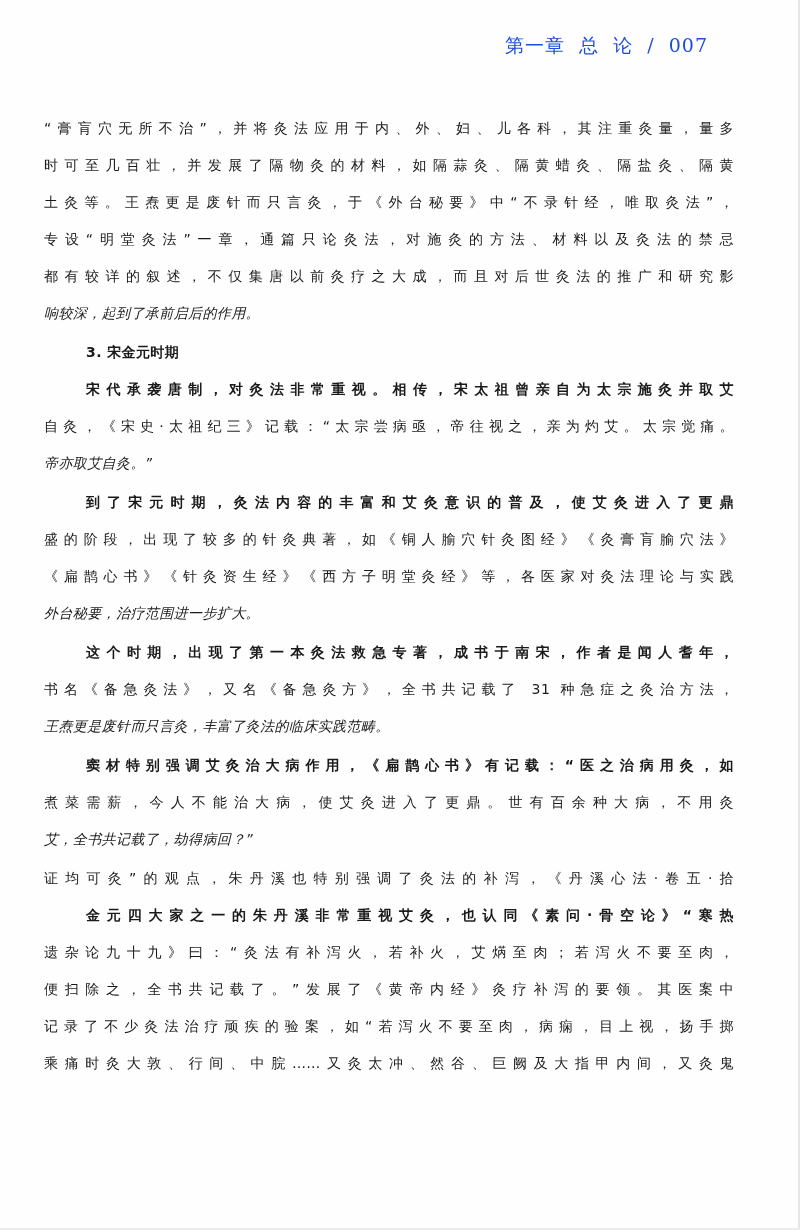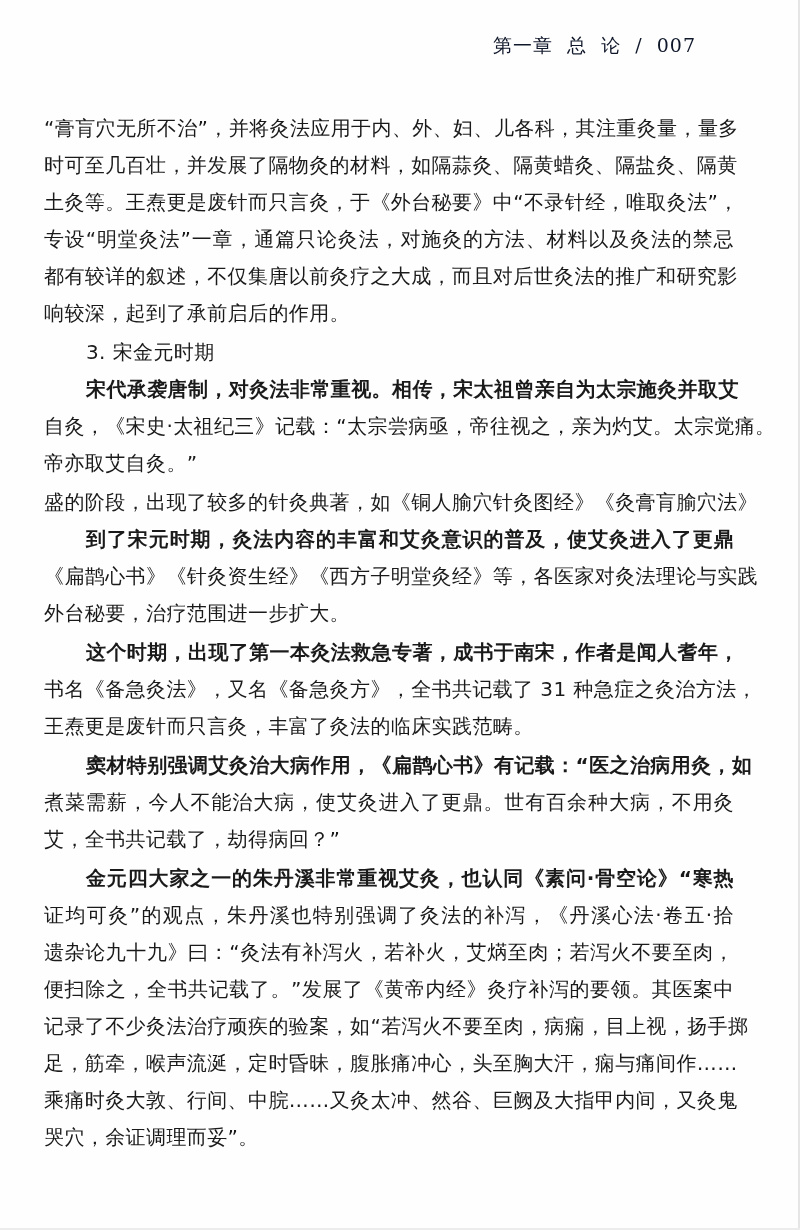--- a/index.html
+++ b/index.html
@@ -32,51 +32,52 @@
     .bottom-edge {
       position: absolute;
       left: 0; bottom: 0;
       width: 800px;
       height: 2px;
       background: #ececec;
     }
     .running-head {
       position: absolute;
       top: 33px;
-      right: 104px;
+      right: 92px;
       font-family: "DejaVu Serif", "Liberation Serif", serif;
       font-size: 19px;
       letter-spacing: 1px;
-      color: #0f172a;
+      color: #1d4ed8;
       white-space: pre;
     }
     .body-text {
       position: absolute;
       left: 44px;
       top: 110px;
       width: 690px;
     }
     .line {
       height: 37px;
       line-height: 37px;
-      font-size: 20px;
+      font-size: 14px;
       white-space: nowrap;
       letter-spacing: 0.4px;
       text-align: justify;
       text-align-last: justify;
     }
     .line.last {
       text-align-last: left;
+      font-style: italic;
     }
     .line.indent {
       padding-left: 42px;
       font-weight: bold;
     }
     .line.heading {
-      font-weight: normal;
+      font-weight: bold;
       padding-left: 42px;
       text-align-last: left;
     }
     .gap {
       height: 2px;
     }
   </style>
 </head>
 <body>
 
@@ -101,22 +102,22 @@
 
     <div>
       <div class="line indent">宋代承袭唐制，对灸法非常重视。相传，宋太祖曾亲自为太宗施灸并取艾</div>
       <div class="line">自灸，《宋史·太祖纪三》记载：“太宗尝病亟，帝往视之，亲为灼艾。太宗觉痛。</div>
       <div class="line last">帝亦取艾自灸。”</div>
     </div>
 
     <div class="gap"></div>
 
     <div>
+      <div class="line indent">到了宋元时期，灸法内容的丰富和艾灸意识的普及，使艾灸进入了更鼎</div>
       <div class="line">盛的阶段，出现了较多的针灸典著，如《铜人腧穴针灸图经》《灸膏肓腧穴法》</div>
-      <div class="line indent">到了宋元时期，灸法内容的丰富和艾灸意识的普及，使艾灸进入了更鼎</div>
       <div class="line">《扁鹊心书》《针灸资生经》《西方子明堂灸经》等，各医家对灸法理论与实践</div>
       <div class="line last">外台秘要，治疗范围进一步扩大。</div>
     </div>
 
     <div class="gap"></div>
 
     <div>
       <div class="line indent">这个时期，出现了第一本灸法救急专著，成书于南宋，作者是闻人耆年，</div>
       <div class="line">书名《备急灸法》，又名《备急灸方》，全书共记载了 31 种急症之灸治方法，</div>
       <div class="line last">王焘更是废针而只言灸，丰富了灸法的临床实践范畴。</div>
@@ -126,27 +127,25 @@
 
     <div>
       <div class="line indent">窦材特别强调艾灸治大病作用，《扁鹊心书》有记载：“医之治病用灸，如</div>
       <div class="line">煮菜需薪，今人不能治大病，使艾灸进入了更鼎。世有百余种大病，不用灸</div>
       <div class="line last">艾，全书共记载了，劫得病回？”</div>
     </div>
 
     <div class="gap"></div>
 
     <div>
+      <div class="line">证均可灸”的观点，朱丹溪也特别强调了灸法的补泻，《丹溪心法·卷五·拾</div>
       <div class="line indent">金元四大家之一的朱丹溪非常重视艾灸，也认同《素问·骨空论》“寒热</div>
-      <div class="line">证均可灸”的观点，朱丹溪也特别强调了灸法的补泻，《丹溪心法·卷五·拾</div>
       <div class="line">遗杂论九十九》曰：“灸法有补泻火，若补火，艾焫至肉；若泻火不要至肉，</div>
       <div class="line">便扫除之，全书共记载了。”发展了《黄帝内经》灸疗补泻的要领。其医案中</div>
       <div class="line">记录了不少灸法治疗顽疾的验案，如“若泻火不要至肉，病痫，目上视，扬手掷</div>
-      <div class="line">足，筋牵，喉声流涎，定时昏昧，腹胀痛冲心，头至胸大汗，痫与痛间作……</div>
       <div class="line">乘痛时灸大敦、行间、中脘……又灸太冲、然谷、巨阙及大指甲内间，又灸鬼</div>
-      <div class="line last">哭穴，余证调理而妥”。</div>
     </div>
 
   </div>
 
   <div class="right-edge"></div>
   <div class="bottom-edge"></div>
 </div>
 
 </body></html>

